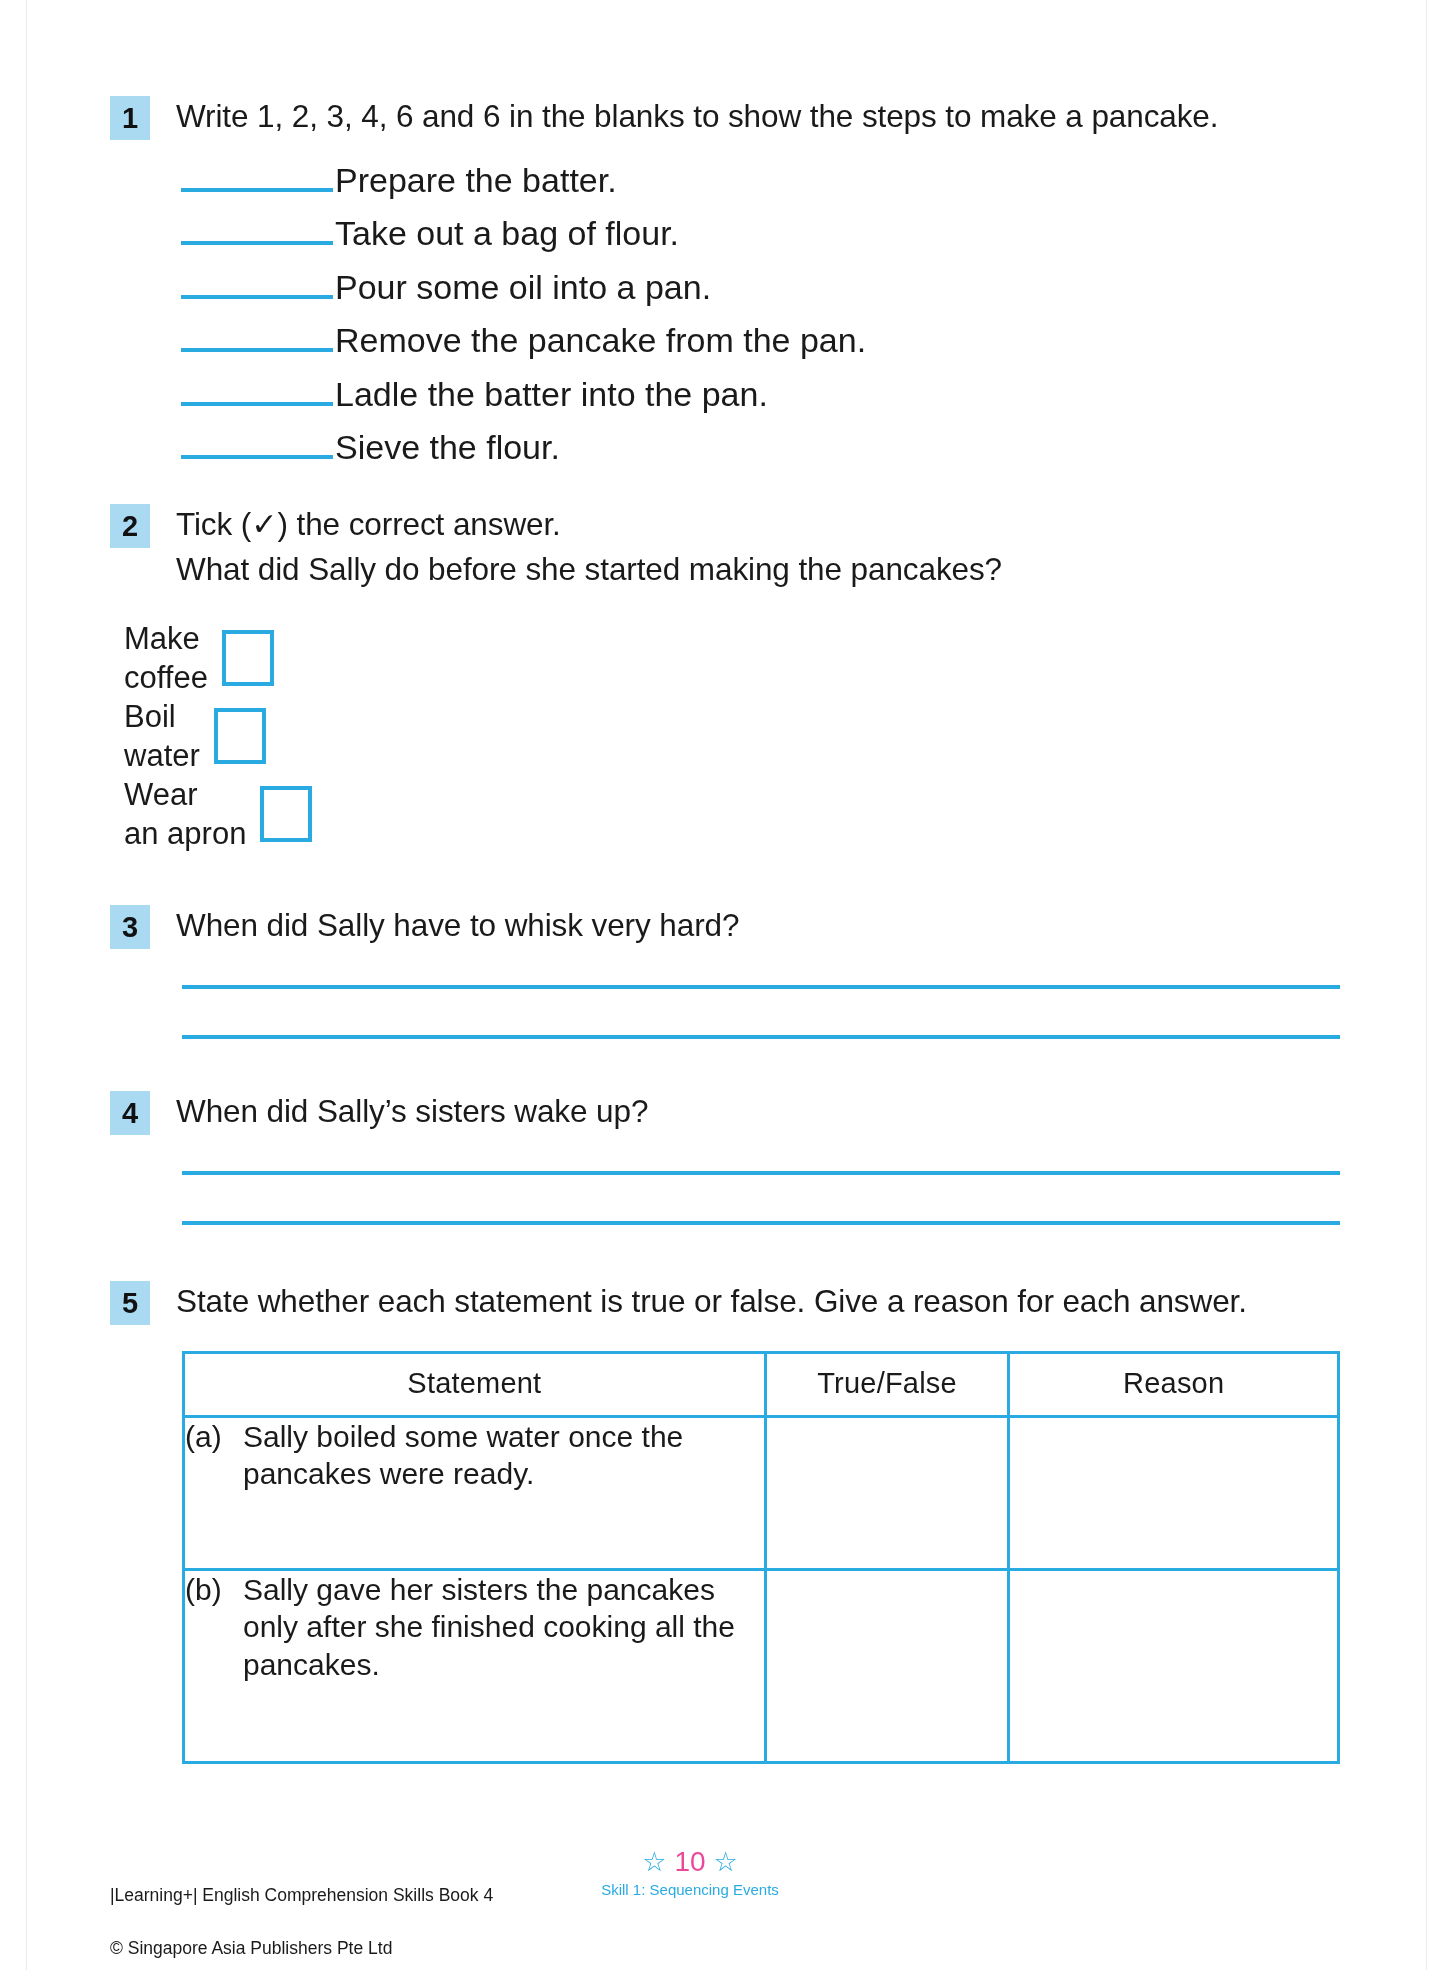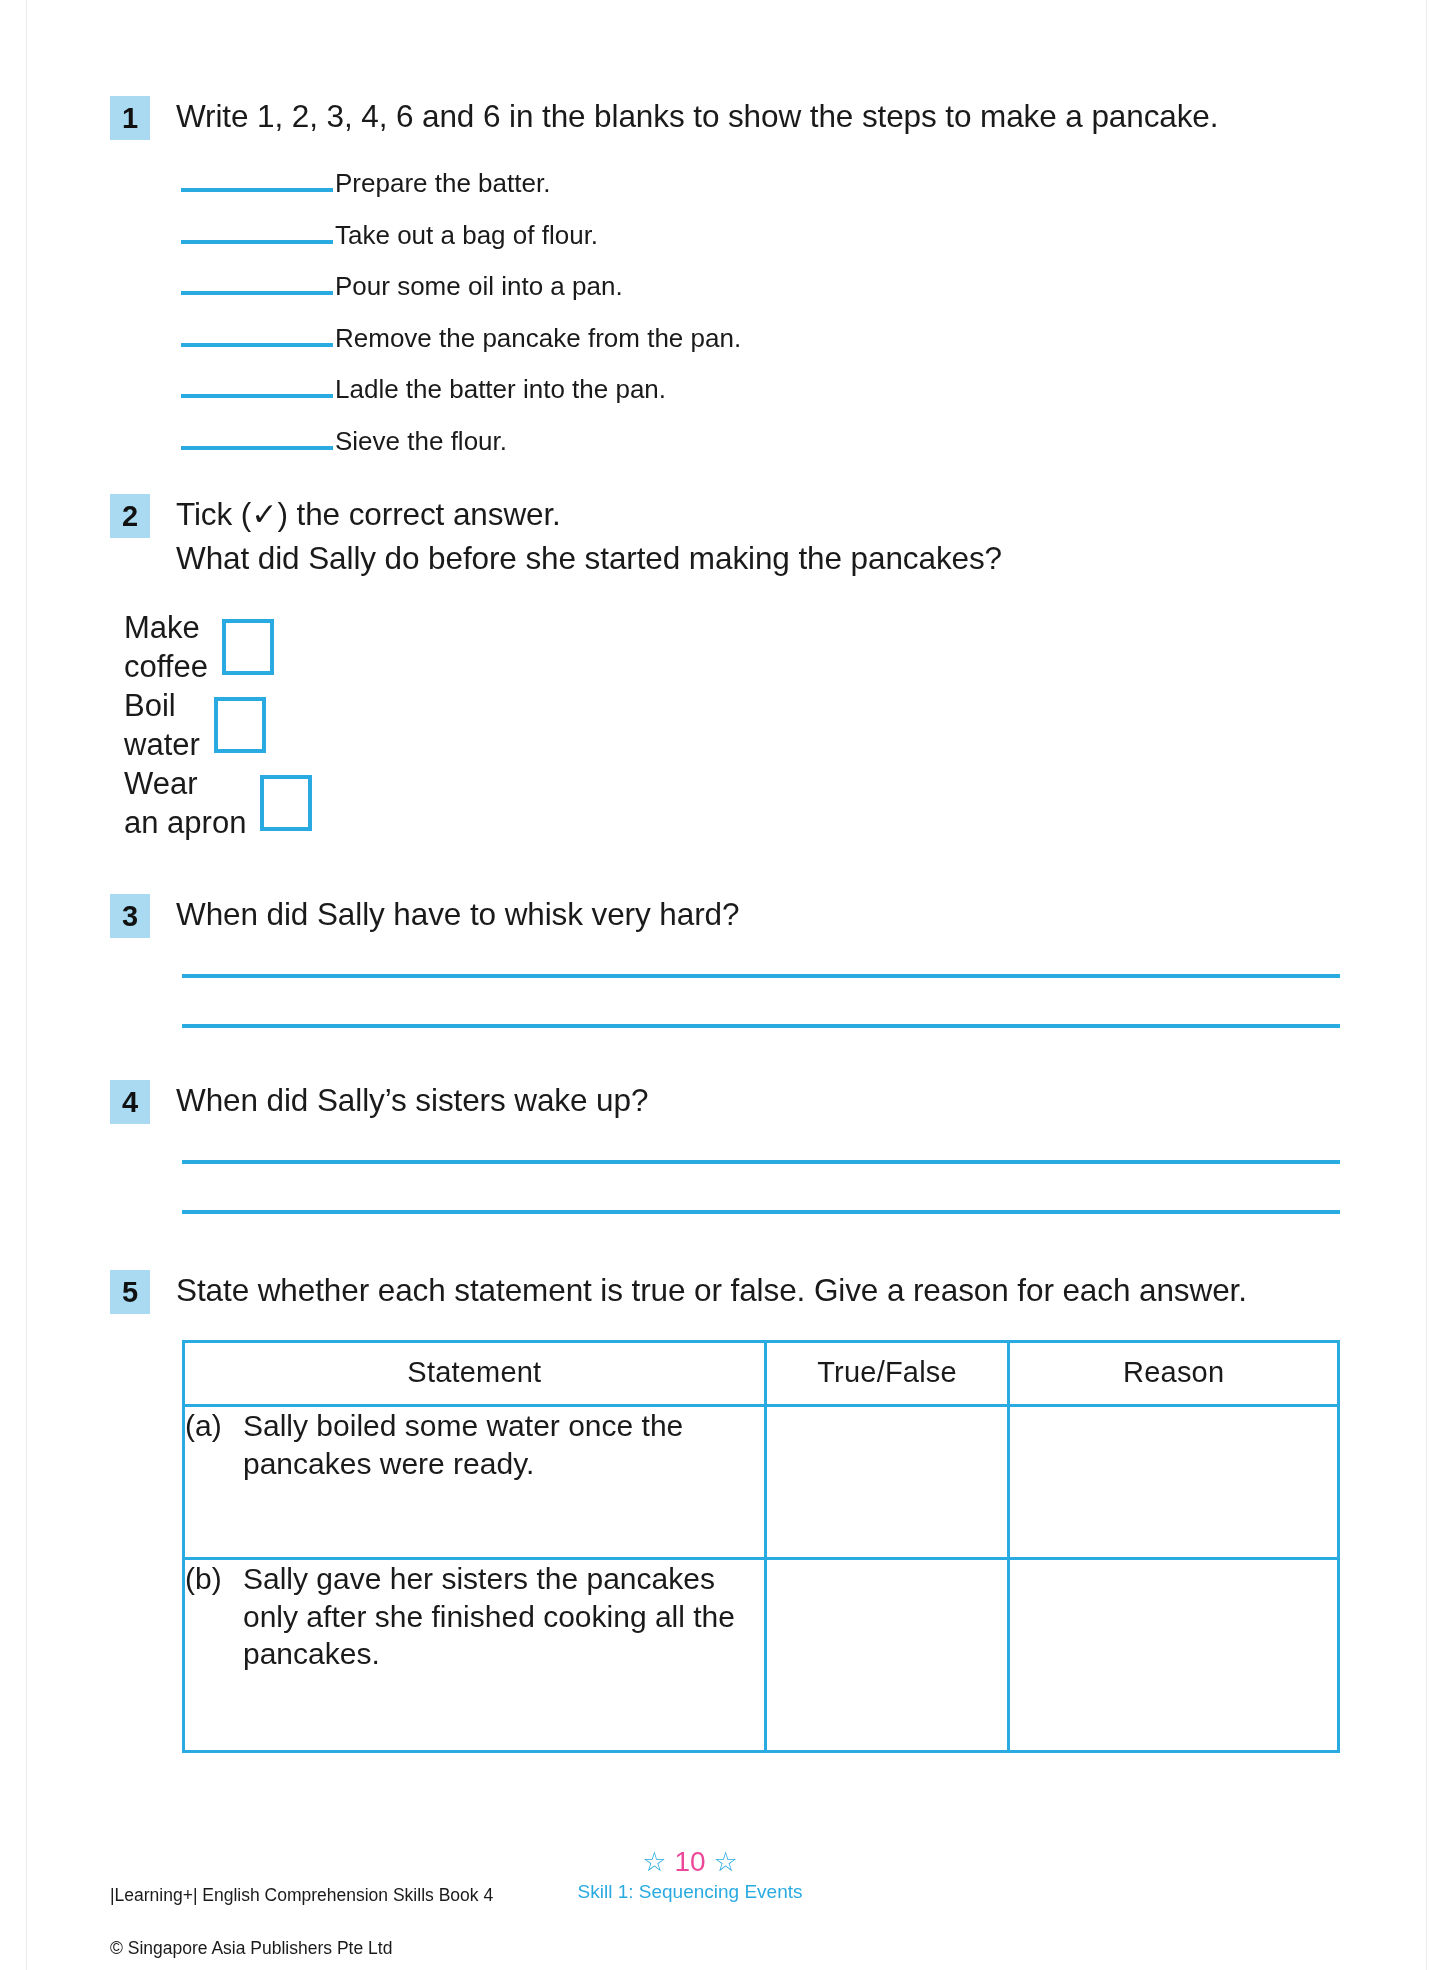--- a/index.html
+++ b/index.html
@@ -80,21 +80,21 @@
     padding-left: 71px;
   }
   .blank-line {
     display: inline-block;
     width: 152px;
     border-bottom: 4px solid #29abe2;
     height: 30px;
     flex: 0 0 auto;
   }
   .blank-text {
-    font-size: 26px;
+    font-size: 34px;
     line-height: 1.1;
     margin-left: 2px;
     white-space: nowrap;
   }
 
   
   .options {
     display: flex;
     margin-top: 30px;
     padding-left: 14px;
@@ -215,21 +215,21 @@
     font-size: 27px;
     line-height: 1;
   }
   .page-no {
     font-size: 28px;
     color: #ec4899;
     line-height: 1;
   }
   .skill-line {
     margin-top: 5px;
-    font-size: 19px;
+    font-size: 15px;
     color: #29abe2;
   }
 </style>
 </head>
 <body>
 
 <div class="page">
   <div class="page-edge-left"></div>
   <div class="page-edge-right"></div>
 

